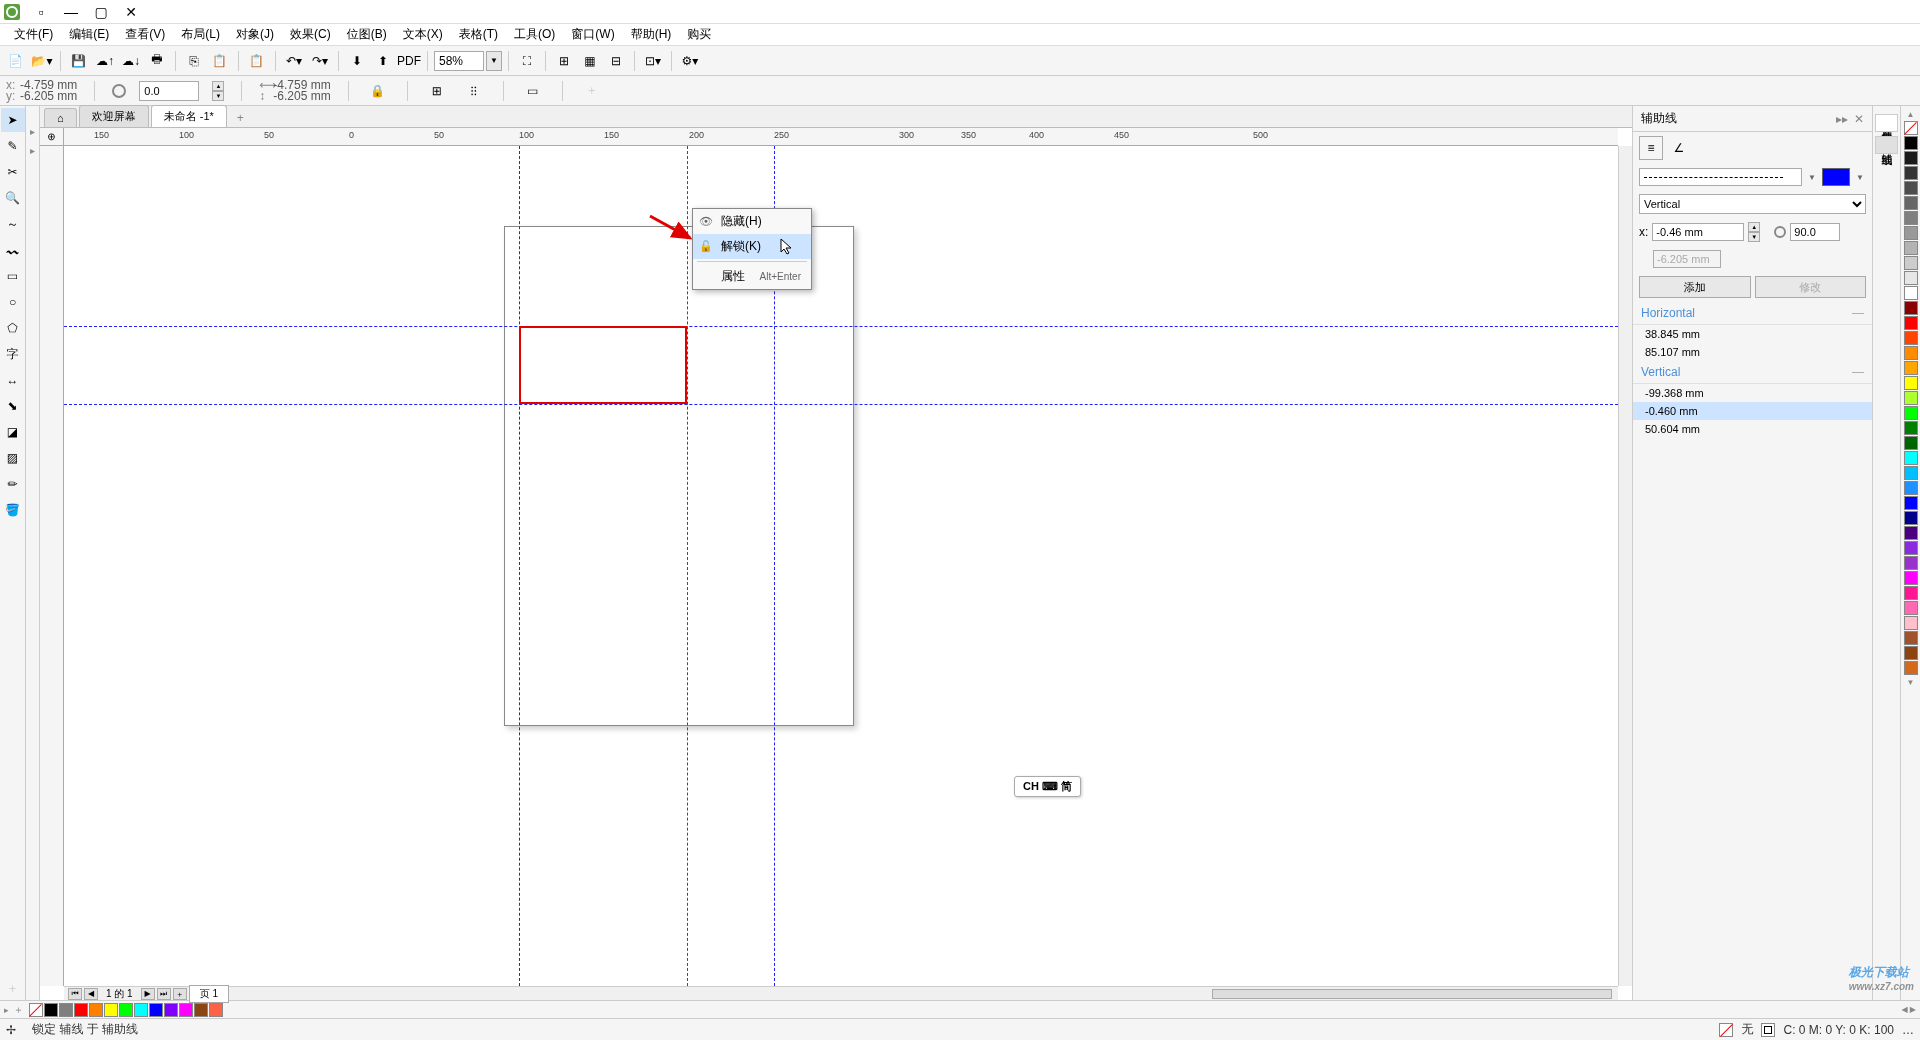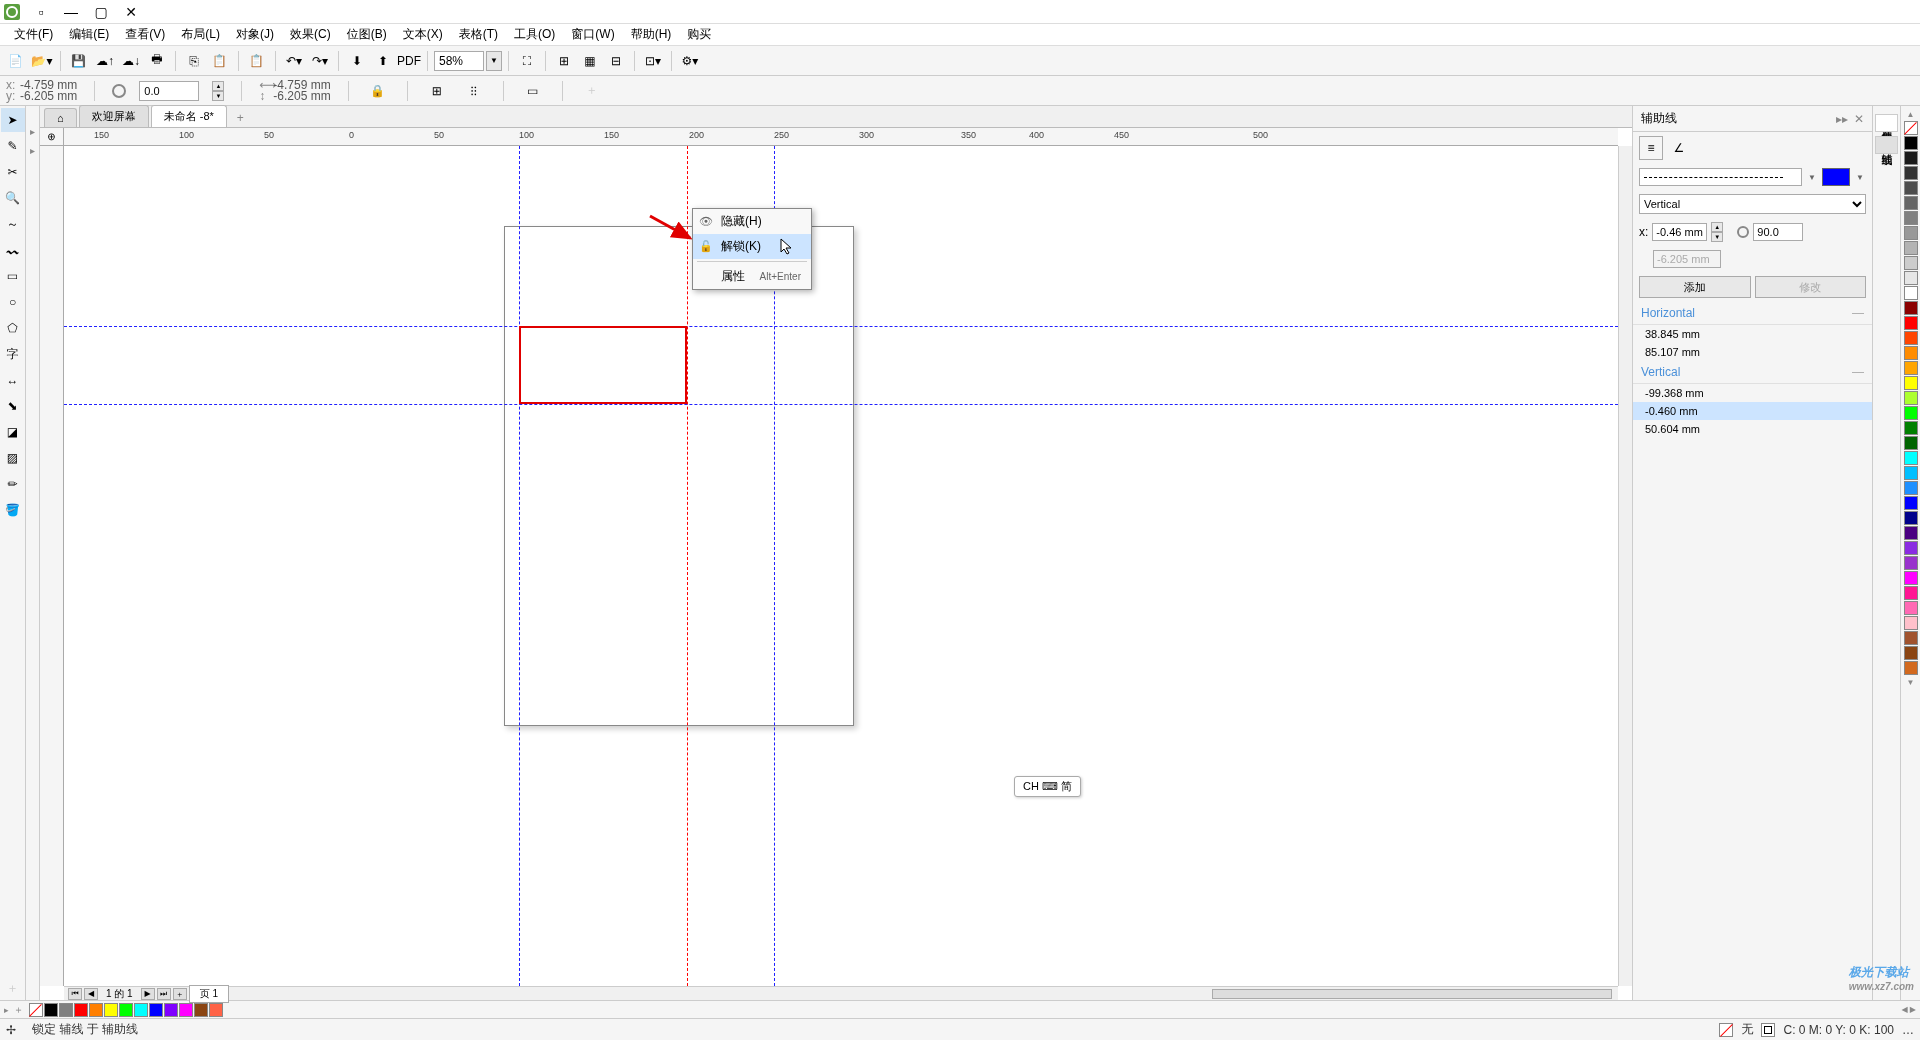--- a/index.html
+++ b/index.html
@@ -49,21 +49,21 @@
 .tab { padding: 3px 12px; border: 1px solid #bbb; border-bottom: none; background: #fff; margin-right: 2px; cursor: pointer; border-radius: 3px 3px 0 0; font-size: 11px; }
 .tab.active { background: #fff; font-weight: normal; }
 .tab.inactive { background: #e0e0e0; }
 .tab-add { padding: 2px 8px; color: #888; cursor: pointer; }
 
 
 .ruler-corner { position: absolute; top: 0; left: 0; width: 24px; height: 18px; background: #f5f5f5; border-right: 1px solid #aaa; border-bottom: 1px solid #aaa; z-index: 5; display: flex; align-items: center; justify-content: center; font-size: 10px; }
 .ruler-h { position: absolute; top: 0; left: 24px; right: 14px; height: 18px; background: #f5f5f5; border-bottom: 1px solid #aaa; overflow: hidden; z-index: 3; }
 .ruler-v { position: absolute; top: 18px; left: 0; width: 24px; bottom: 14px; background: #f5f5f5; border-right: 1px solid #aaa; z-index: 3; }
 .ruler-h .tick { position: absolute; top: 2px; font-size: 9px; color: #444; }
-.canvas-area { position: absolute; top: 18px; left: 24px; right: 14px; bottom: 14px; background: #fff; overflow: hidden; }
+.canvas-area { position: absolute; top: 18px; left: 24px; right: 14px; bottom: 14px; background: #fff; overflow: hidden; font-weight: bold; }
 
 
 .page { position: absolute; left: 440px; top: 80px; width: 350px; height: 500px; background: #fff; border: 1px solid #888; box-shadow: 3px 3px 6px rgba(0,0,0,.2); }
 
 
 .guide-v { position: absolute; top: 0; bottom: 0; border-left: 1px dashed #2020ff; }
 .guide-h { position: absolute; left: 0; right: 0; border-top: 1px dashed #2020ff; }
 .guide-v.sel { border-left: 1px dashed #ff0000; }
 .sel-rect { position: absolute; border: 2px solid #e00000; }
 
@@ -245,37 +245,37 @@
 
   <div class="subtools">
     <div>▸</div>
     <div>▸</div>
   </div>
 
   <div class="doc-wrapper">
     <div class="tabs">
       <div class="tab inactive">⌂</div>
       <div class="tab inactive">欢迎屏幕</div>
-      <div class="tab active">未命名 -8*</div>
+      <div class="tab active">未命名 -1*</div>
       <div class="tab-add">+</div>
     </div>
 
     <div style="flex:1;position:relative;">
       <div class="ruler-corner">⊕</div>
       <div class="ruler-h">
         <div class="tick" style="left:30px">150</div>
         <div class="tick" style="left:115px">100</div>
         <div class="tick" style="left:200px">50</div>
         <div class="tick" style="left:285px">0</div>
         <div class="tick" style="left:370px">50</div>
         <div class="tick" style="left:455px">100</div>
         <div class="tick" style="left:540px">150</div>
         <div class="tick" style="left:625px">200</div>
         <div class="tick" style="left:710px">250</div>
-        <div class="tick" style="left:795px">300</div>
+        <div class="tick" style="left:835px">300</div>
         <div class="tick" style="left:897px">350</div>
         <div class="tick" style="left:965px">400</div>
         <div class="tick" style="left:1050px">450</div>
         <div class="tick" style="left:1189px">500</div>
       </div>
       <div class="ruler-v"></div>
 
       <div class="canvas-area">
         <div class="page"></div>
 
@@ -352,21 +352,21 @@
       <div class="color-sw" style="background:#0000ff"></div>
       <div style="width:12px;font-size:8px;text-align:center;color:#666">▼</div>
     </div>
     <div class="docker-row">
       <select class="dd" style="flex:1">
         <option>Vertical</option>
       </select>
     </div>
     <div class="docker-row">
       <span>x:</span>
-      <input class="sm" type="text" style="width: 55px;" value="-0.46 mm">
+      <input class="sm" type="text" style="width: 92px;" value="-0.46 mm">
       <div class="spinner">
           <div>▲</div>
           <div>▼</div>
         </div>
       <div style="width:6px"></div>
       <div style="width:12px;height:12px;border:2px solid #888;border-radius:50%"></div>
       <input class="sm" type="text" style="width: 50px;" value="90.0">
     </div>
     <div class="docker-row" style="padding-left:20px">
       <input class="sm" type="text" style="width: 68px; color: rgb(170, 170, 170);" disabled="" value="-6.205 mm">

